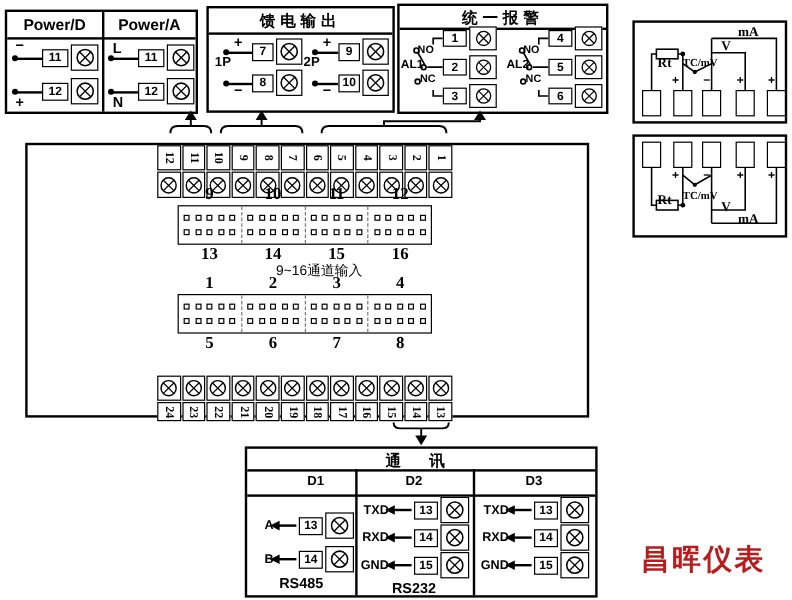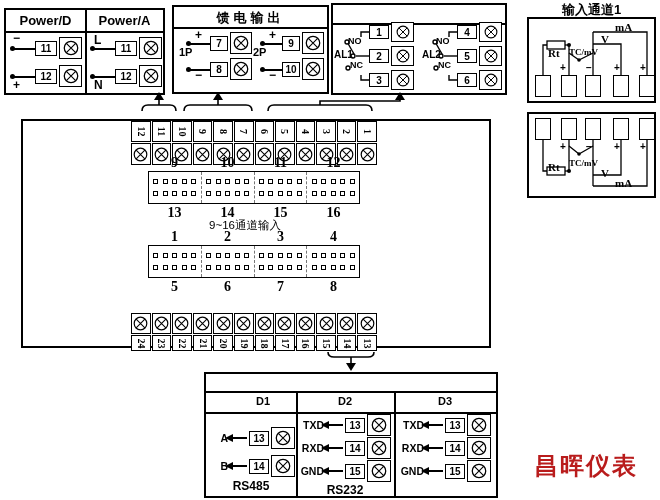--- a/index.html
+++ b/index.html
@@ -142,20 +142,21 @@
     <span class="nb" style="left:108px;top:55px;width:18px;height:15px">10</span>
     <span class="screwbox screw" style="left:128px;top:51px;width:22px;height:22px">
         <svg width="16" height="16" viewBox="0 0 20 20">
           <circle cx="10" cy="10" r="8.4" fill="#fff" stroke="#000" stroke-width="1.6"></circle>
           <path d="M4.2,4.2 L15.8,15.8 M15.8,4.2 L4.2,15.8" stroke="#000" stroke-width="1.4"></path>
         </svg>
       </span>
   </div>
 
   <div class="box" style="left:331px;top:3px;width:176px;height:92px">
+    <div class="abs ttl cjk" style="left:0;top:1px;width:172px">统一报警</div>
     <div class="hdiv" style="left:0;top:18px;width:172px"></div>
     <svg class="overlay" style="left:0;top:18px" width="172" height="70" viewBox="0 0 172 70">
       <g stroke="#000" stroke-width="1.4" fill="none">
         <path d="M36,9 H28 V14"></path>
           <path d="M36,33 H23"></path>
           <path d="M21,31 L13,17"></path>
           <path d="M36,57 H28 V52"></path>
         <circle cx="20" cy="33" r="2" fill="#fff"></circle>
           <circle cx="14" cy="19" r="2" fill="#fff"></circle>
           <circle cx="15" cy="45" r="2" fill="#fff"></circle>
@@ -211,21 +212,20 @@
       </span>
     <span class="nb" style="left:124px;top:68px;width:20px;height:14px">6</span>
     <span class="screwbox screw" style="left:146px;top:65px;width:23px;height:20px">
         <svg width="14" height="14" viewBox="0 0 20 20">
           <circle cx="10" cy="10" r="8.4" fill="#fff" stroke="#000" stroke-width="1.6"></circle>
           <path d="M4.2,4.2 L15.8,15.8 M15.8,4.2 L4.2,15.8" stroke="#000" stroke-width="1.4"></path>
         </svg>
       </span>
   </div>
 
-  <div class="abs ttl" style="left:527px;top:1px;width:129px">输入通道1</div>
   <div class="box" style="left:527px;top:17px;width:129px;height:86px">
     <svg class="overlay" width="125" height="58" viewBox="0 0 125 58">
       <g stroke="#000" stroke-width="1.3" fill="none">
         <path d="M14,56 V26 H18"></path>
           <rect x="18" y="22" width="18" height="8"></rect>
           <path d="M36,26 H40"></path>
         <path d="M40,56 V26"></path>
           <path d="M40,34 L50,41 L64,34"></path>
         <path d="M64,56 V13"></path>
           <path d="M92,56 V25 H64"></path>
@@ -618,21 +618,21 @@
           <div class="pin"></div>
           <div class="pin"></div>
           <div class="pin"></div>
         </div>
       </div>
   </div>
   <span class="numlab" style="left:148px;top:205px;width:53px">13</span>
   <span class="numlab" style="left:201px;top:205px;width:53px">14</span>
   <span class="numlab" style="left:254px;top:205px;width:53px">15</span>
   <span class="numlab" style="left:307px;top:205px;width:53px">16</span>
-  <span class="cap" style="left:139px;top:218px;width:212px">9~16通道输入</span>
+  <span class="cap" style="left:160px;top:218px;width:212px">9~16通道输入</span>
 
   <span class="numlab" style="left:148px;top:229px;width:53px">1</span>
   <span class="numlab" style="left:201px;top:229px;width:53px">2</span>
   <span class="numlab" style="left:254px;top:229px;width:53px">3</span>
   <span class="numlab" style="left:307px;top:229px;width:53px">4</span>
   <div class="conn" style="left:148px;top:245px;width:212px;height:33px">
     <div class="pin-group">
         <div class="pin-row">
           <div class="pin"></div>
           <div class="pin"></div>
@@ -696,20 +696,21 @@
           <div class="pin"></div>
         </div>
       </div>
   </div>
   <span class="numlab" style="left:148px;top:279px;width:53px">5</span>
   <span class="numlab" style="left:201px;top:279px;width:53px">6</span>
   <span class="numlab" style="left:254px;top:279px;width:53px">7</span>
   <span class="numlab" style="left:307px;top:279px;width:53px">8</span>
 
   <div class="box" style="left:204px;top:372px;width:294px;height:126px">
+    <div class="abs ttl" style="left:0;top:1px;width:290px;letter-spacing:10px">通 讯</div>
     <div class="hdiv" style="left:0;top:17px;width:290px"></div>
     <div class="abs ttl" style="left:0;top:21px;width:114px;font-size:11px">D1</div>
     <div class="abs ttl" style="left:90px;top:21px;width:98px;font-size:11px">D2</div>
     <div class="abs ttl" style="left:188px;top:21px;width:102px;font-size:11px">D3</div>
     <div class="hdiv" style="left:0;top:38px;width:290px"></div>
     <div class="vdiv" style="left:90px;top:17px;height:105px"></div>
     <div class="vdiv" style="left:188px;top:17px;height:105px"></div>
 
     <div class="crow" style="left:2px;top:53px">
       <span class="clabel" style="width:20px">A</span>

